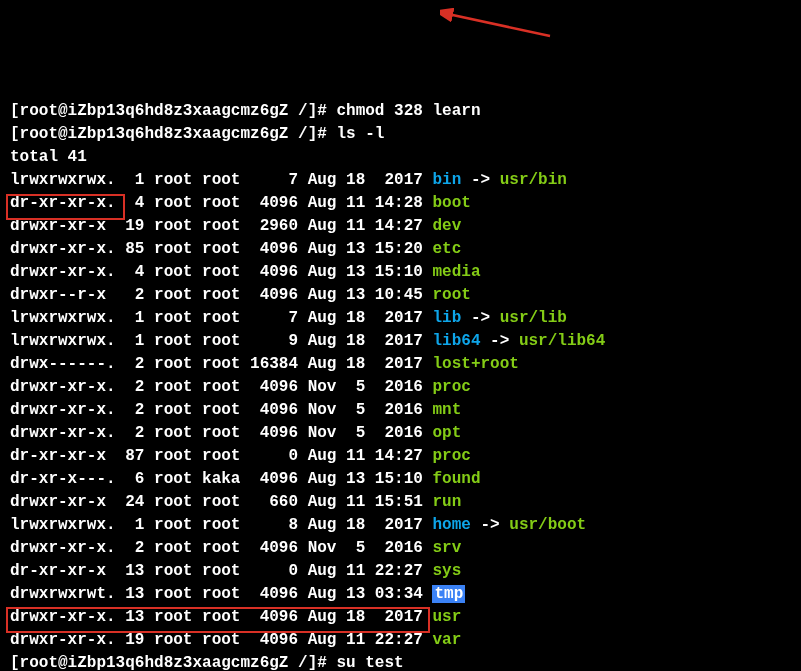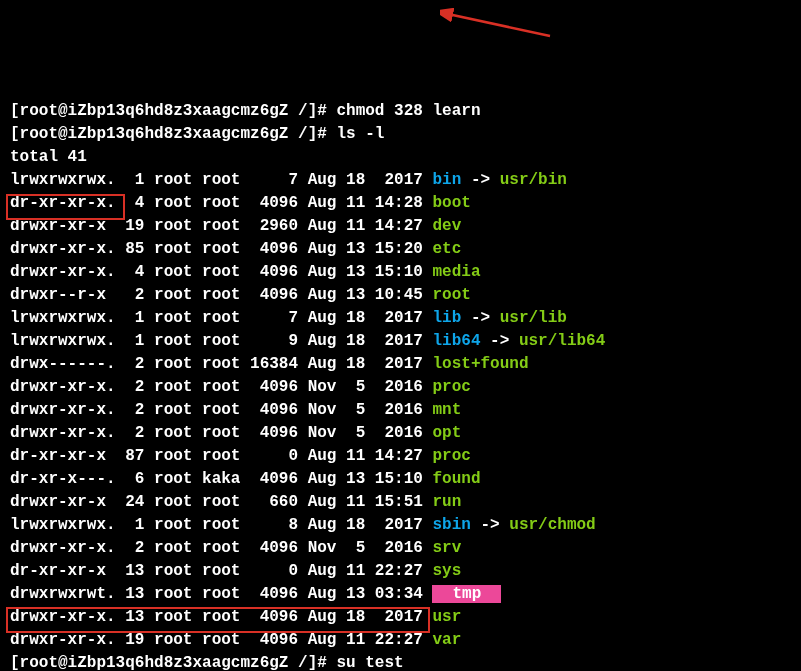--- a/index.html
+++ b/index.html
@@ -12,23 +12,23 @@
     margin: 0;
     padding: 8px 10px;
     width: 801px;
     box-sizing: border-box;
     position: relative;
     white-space: pre;
   }
   .blue { color: #84cc16; }
   .cyan { color: #0ea5e9; }
   .tmp {
-    background: #ec4899;
+    background: #3b82f6;
     color: #fff;
-    padding: 0 20px;
+    padding: 0 2px;
   }
   .annot-box1 {
     position: absolute;
     border: 2px solid #d93025;
     background: transparent;
     pointer-events: none;
   }
   .arrow-svg {
     position: absolute;
     top: 8px;
@@ -46,28 +46,28 @@
 <span>[root@iZbp13q6hd8z3xaagcmz6gZ /]# ls -l</span>
 <span>total 41</span>
 <span><span>lrwxrwxrwx.</span>  1 root root     7 Aug 18  2017 <span class="cyan">bin</span><span> -&gt; </span><span class="blue">usr/bin</span></span>
 <span><span>dr-xr-xr-x.</span>  4 root root  4096 Aug 11 14:28 <span class="blue">boot</span></span>
 <span><span>drwxr-xr-x </span> 19 root root  2960 Aug 11 14:27 <span class="blue">dev</span></span>
 <span><span>drwxr-xr-x.</span> 85 root root  4096 Aug 13 15:20 <span class="blue">etc</span></span>
 <span><span>drwxr-xr-x.</span>  4 root root  4096 Aug 13 15:10 <span class="blue">media</span></span>
 <span><span>drwxr--r-x </span>  2 root root  4096 Aug 13 10:45 <span class="blue">root</span></span>
 <span><span>lrwxrwxrwx.</span>  1 root root     7 Aug 18  2017 <span class="cyan">lib</span><span> -&gt; </span><span class="blue">usr/lib</span></span>
 <span><span>lrwxrwxrwx.</span>  1 root root     9 Aug 18  2017 <span class="cyan">lib64</span><span> -&gt; </span><span class="blue">usr/lib64</span></span>
-<span><span>drwx------.</span>  2 root root 16384 Aug 18  2017 <span class="blue">lost+found</span></span>
+<span><span>drwx------.</span>  2 root root 16384 Aug 18  2017 <span class="blue">lost+root</span></span>
 <span><span>drwxr-xr-x.</span>  2 root root  4096 Nov  5  2016 <span class="blue">proc</span></span>
 <span><span>drwxr-xr-x.</span>  2 root root  4096 Nov  5  2016 <span class="blue">mnt</span></span>
 <span><span>drwxr-xr-x.</span>  2 root root  4096 Nov  5  2016 <span class="blue">opt</span></span>
 <span><span>dr-xr-xr-x </span> 87 root root     0 Aug 11 14:27 <span class="blue">proc</span></span>
 <span><span>dr-xr-x---.</span>  6 root kaka  4096 Aug 13 15:10 <span class="blue">found</span></span>
 <span><span>drwxr-xr-x </span> 24 root root   660 Aug 11 15:51 <span class="blue">run</span></span>
-<span><span>lrwxrwxrwx.</span>  1 root root     8 Aug 18  2017 <span class="cyan">sbin</span><span> -&gt; </span><span class="blue">usr/chmod</span></span>
+<span><span>lrwxrwxrwx.</span>  1 root root     8 Aug 18  2017 <span class="cyan">home</span><span> -&gt; </span><span class="blue">usr/boot</span></span>
 <span><span>drwxr-xr-x.</span>  2 root root  4096 Nov  5  2016 <span class="blue">srv</span></span>
 <span><span>dr-xr-xr-x </span> 13 root root     0 Aug 11 22:27 <span class="blue">sys</span></span>
 <span><span>drwxrwxrwt.</span> 13 root root  4096 Aug 13 03:34 <span class="tmp">tmp</span></span>
 <span><span>drwxr-xr-x.</span> 13 root root  4096 Aug 18  2017 <span class="blue">usr</span></span>
 <span><span>drwxr-xr-x.</span> 19 root root  4096 Aug 11 22:27 <span class="blue">var</span></span>
 <span>[root@iZbp13q6hd8z3xaagcmz6gZ /]# su test</span>
 
 
 
 </div>

